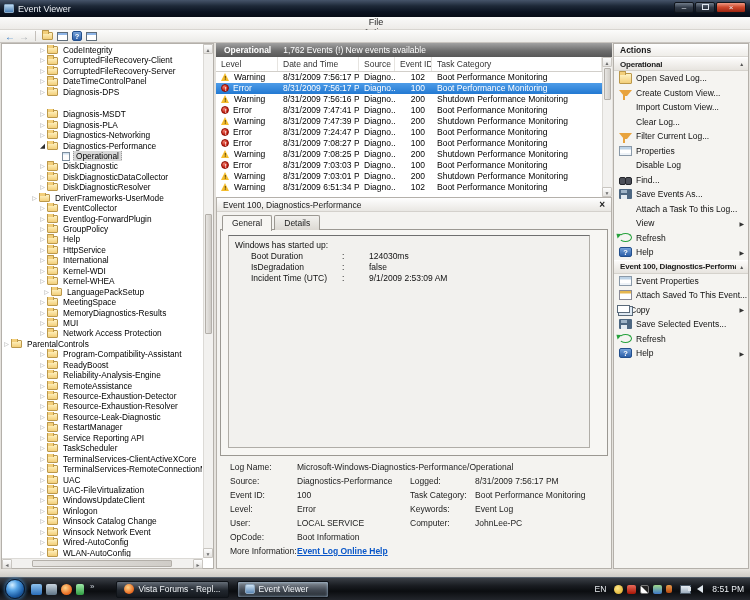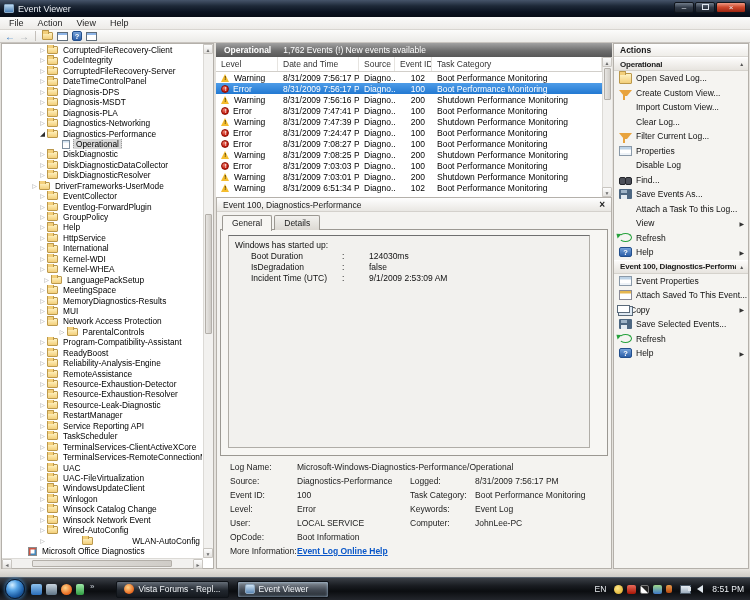--- a/index.html
+++ b/index.html
@@ -16,21 +16,21 @@
   .title-text { color:#e9edf2; font-size:9px; }
   .win-controls { position:absolute; right:4px; top:2px; display:flex; gap:1px; }
   .win-btn { width:20px; height:11px; font-size:8px; line-height:10px; text-align:center; color:#e8edf2;
     background:linear-gradient(#717c8b,#323b48 50%,#1d242e); border:1px solid #10151c; border-radius:2px; }
   .win-btn.restore::after { content:""; display:inline-block; width:5px; height:4px; border:1px solid #dfe6ee; }
   .win-btn.close { width:30px; background:linear-gradient(#ef9a84,#cf4a2e 45%,#9c2410); }
 
   
   .menubar { position:absolute; left:0; top:17px; width:750px; height:13px;
     background:linear-gradient(#fafaf9,#edebe8); border-bottom:1px solid #d8d5d0;
-    display:flex; align-items:center; font-size:9px; color:#1f1f1f; padding-left:2px; }
+    display:flex; align-items:center; font-size:9px; color:#1f1f1f; padding-left:2px;flex-direction:column; }
   .menu-item { padding:0 7px; }
 
   
   .toolbar { position:absolute; left:0; top:30px; width:750px; height:13px;
     background:linear-gradient(#fcfcfb,#ecebe8); border-bottom:1px solid #c8c4bf;
     display:flex; align-items:center; gap:4px; padding-left:5px; }
   .tb-ic { font-size:10px; font-weight:bold; line-height:11px; }
   .tb-back { color:#2f78c8; }
   .tb-fwd  { color:#a8adb2; }
   .tb-sep { width:1px; height:10px; background:#c4c0bb; margin:0 2px; }
@@ -71,21 +71,21 @@
   
   .list-panel { position:absolute; left:216px; top:0; width:396px; height:526px; background:#f4f3f0; }
   .ops-header { position:absolute; left:0; top:0; right:0; height:14px;
     background:linear-gradient(#a2a2a2,#6e6e6e 55%,#585858); color:#fff; font-size:8.5px;
     display:flex; align-items:center; padding-left:8px; }
   .ops-title { font-weight:bold; margin-right:12px; }
   .cols-header { position:absolute; left:0; top:14px; right:10px; height:15px; background:#fff;
     border-bottom:1px solid #d2cfca; display:flex; font-size:8.5px; color:#333; }
   .col { border-right:1px solid #e6e4e0; padding:2px 0 0 5px; overflow:hidden; white-space:nowrap; }
   #list-rows { position:absolute; left:0; top:29px; right:10px; height:125px; background:#fff; overflow:hidden; }
-  .lrow { height:11px; display:flex; align-items:center; font-size:8.5px; color:#000; white-space:nowrap; }
+  .lrow { height:11px; display:flex; align-items:flex-start; font-size:8.5px; color:#000; white-space:nowrap; }
   .lc { overflow:hidden; padding-left:5px; }
   .c-level { display:flex; align-items:center; gap:4px; }
   .c-id { text-align:right; padding-right:7px; }
   .lrow.sel { background:linear-gradient(#4e9ce8,#2279d2); color:#fff; }
   .licon { flex:0 0 auto; position:relative; display:inline-block; }
   .ic-warn { width:9px; height:8px; }
   .ic-warn::before { content:""; position:absolute; left:0; top:0; width:0; height:0;
     border-left:4.5px solid transparent; border-right:4.5px solid transparent; border-bottom:8px solid #f5bd2e; }
   .ic-warn::after { content:"!"; position:absolute; left:3.2px; top:1.5px; font-size:6px; font-weight:bold; color:#3a2c00; }
   .ic-err { width:8px; height:8px; border-radius:50%;
@@ -228,43 +228,43 @@
     <span class="ic-console"></span>
   </div>
 
   <div class="main">
 
     <div class="tree-panel">
       <div id="tree-rows">
           <div class="tree-row" style="padding-left: 36px;">
             <span class="expander">▷</span>
             <span class="ticon ic-folder"></span>
+            <span class="tlabel">CodeIntegrity</span>
+          </div>
+          <div class="tree-row" style="padding-left: 36px;">
+            <span class="expander">▷</span>
+            <span class="ticon ic-folder"></span>
             <span class="tlabel">CorruptedFileRecovery-Client</span>
           </div>
           <div class="tree-row" style="padding-left: 36px;">
             <span class="expander">▷</span>
             <span class="ticon ic-folder"></span>
-            <span class="tlabel">CodeIntegrity</span>
-          </div>
-          <div class="tree-row" style="padding-left: 36px;">
-            <span class="expander">▷</span>
-            <span class="ticon ic-folder"></span>
             <span class="tlabel">CorruptedFileRecovery-Server</span>
           </div>
           <div class="tree-row" style="padding-left: 36px;">
             <span class="expander">▷</span>
             <span class="ticon ic-folder"></span>
             <span class="tlabel">DateTimeControlPanel</span>
           </div>
           <div class="tree-row" style="padding-left: 36px;">
             <span class="expander">▷</span>
             <span class="ticon ic-folder"></span>
             <span class="tlabel">Diagnosis-DPS</span>
           </div>
-          <div class="tree-row" style="padding-left: 36px;">
+          <div class="tree-row" style="padding-left: 36px; margin-top: 12px;">
             <span class="expander">▷</span>
             <span class="ticon ic-folder"></span>
             <span class="tlabel">Diagnosis-MSDT</span>
           </div>
           <div class="tree-row" style="padding-left: 36px;">
             <span class="expander">▷</span>
             <span class="ticon ic-folder"></span>
             <span class="tlabel">Diagnosis-PLA</span>
           </div>
           <div class="tree-row" style="padding-left: 36px;">
@@ -359,21 +359,21 @@
           <div class="tree-row" style="padding-left: 36px;">
             <span class="expander">▷</span>
             <span class="ticon ic-folder"></span>
             <span class="tlabel">MUI</span>
           </div>
           <div class="tree-row" style="padding-left: 36px;">
             <span class="expander">▷</span>
             <span class="ticon ic-folder"></span>
             <span class="tlabel">Network Access Protection</span>
           </div>
-          <div class="tree-row" style=" justify-content: center;">
+          <div class="tree-row" style="">
             <span class="expander">▷</span>
             <span class="ticon ic-folder"></span>
             <span class="tlabel">ParentalControls</span>
           </div>
           <div class="tree-row" style="padding-left: 36px;">
             <span class="expander">▷</span>
             <span class="ticon ic-folder"></span>
             <span class="tlabel">Program-Compatibility-Assistant</span>
           </div>
           <div class="tree-row" style="padding-left: 36px;">
@@ -459,21 +459,21 @@
           <div class="tree-row" style="padding-left: 36px;">
             <span class="expander">▷</span>
             <span class="ticon ic-folder"></span>
             <span class="tlabel">Winsock Network Event</span>
           </div>
           <div class="tree-row" style="padding-left: 36px;">
             <span class="expander">▷</span>
             <span class="ticon ic-folder"></span>
             <span class="tlabel">Wired-AutoConfig</span>
           </div>
-          <div class="tree-row" style="padding-left: 36px; justify-content: space-between;">
+          <div class="tree-row" style="padding-left: 36px;">
             <span class="expander">▷</span>
             <span class="ticon ic-folder"></span>
             <span class="tlabel">WLAN-AutoConfig</span>
           </div>
           <div class="tree-row" style="padding-left: 26px;">
             <span class="ticon ic-office"></span>
             <span class="tlabel">Microsoft Office Diagnostics</span>
           </div>
         </div>
       <div class="sb-v tree-sb-v">

